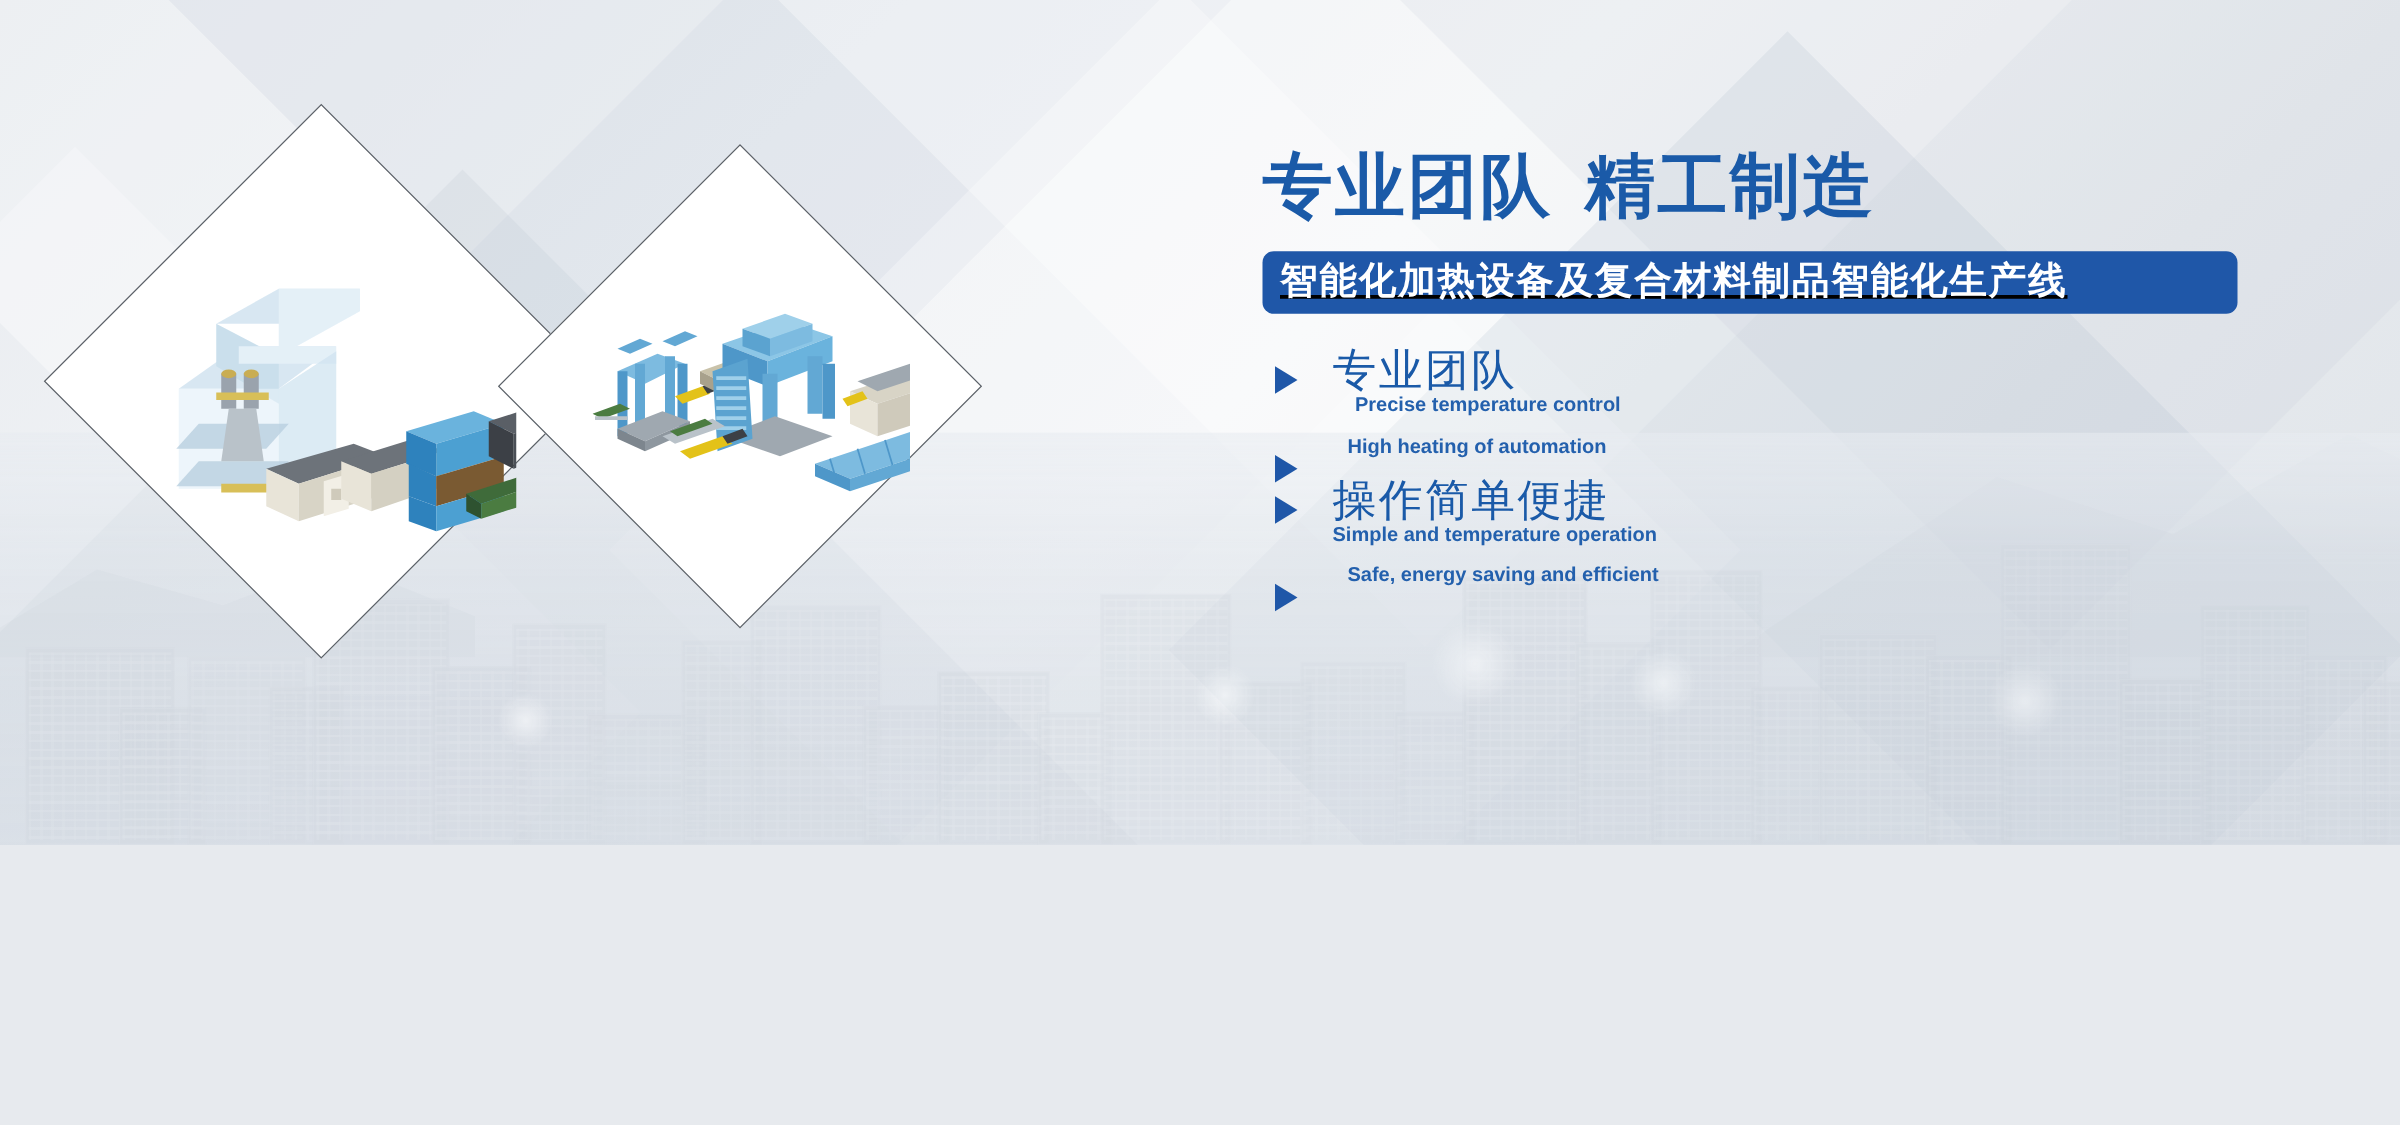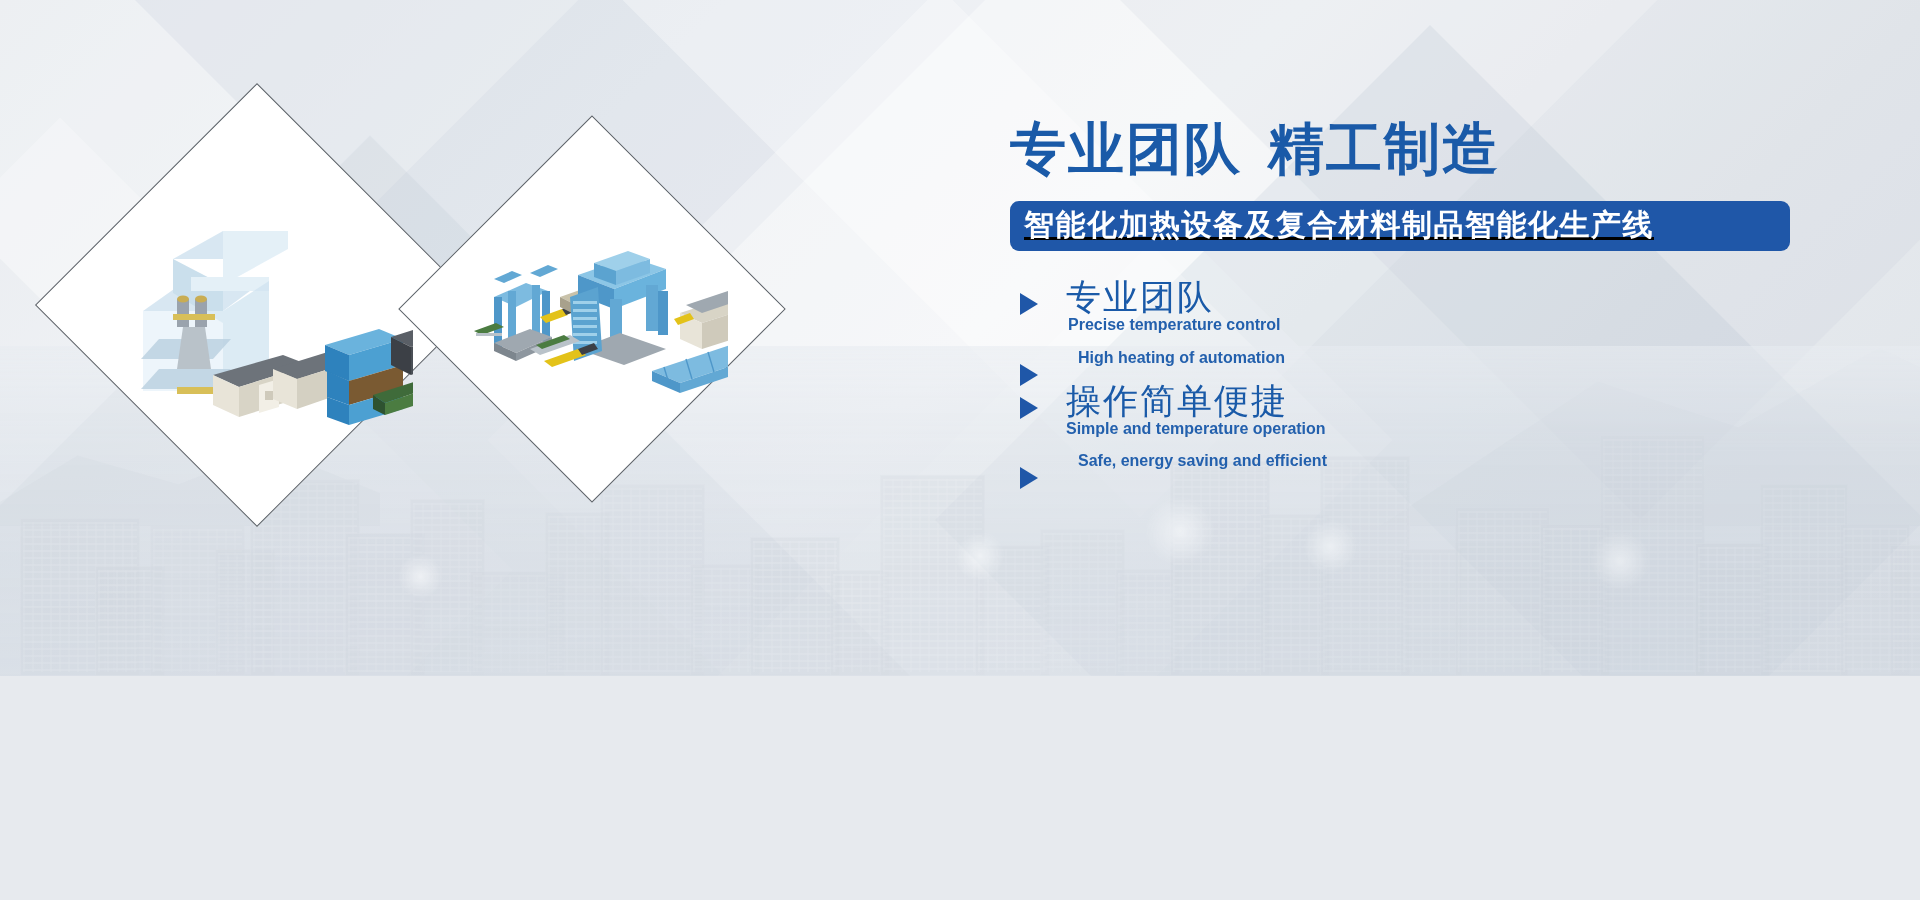--- a/index.html
+++ b/index.html
@@ -74,21 +74,21 @@
       line-height:1.25;margin-top:1px;}
 
   .bullets{margin-top:26px;}
   .bullet{position:relative;padding-left:56px;margin-bottom:14px;}
   .tri{position:absolute;left:10px;top:16px;width:0;height:0;
       border-top:11px solid transparent;border-bottom:11px solid transparent;
       border-left:18px solid #1f57a8;}
   .b-cn{font-size:35px;color:#1a5aa8;letter-spacing:2px;line-height:1.12;white-space:nowrap;}
   .b-en{font-size:16px;font-weight:bold;color:#2360ad;line-height:1.2;
       white-space:nowrap;margin-top:-1px;}
-  .b-in1{margin-left:2px;}
+  .b-in1{margin-left:18px;}
   .b-in2{margin-left:12px;}
   .b-in3{margin-left:0px;}
   .b-in4{margin-left:12px;}
 </style>
 </head>
 <body>
 
 <div id="banner">
 
   <div class="bg-base"></div>

